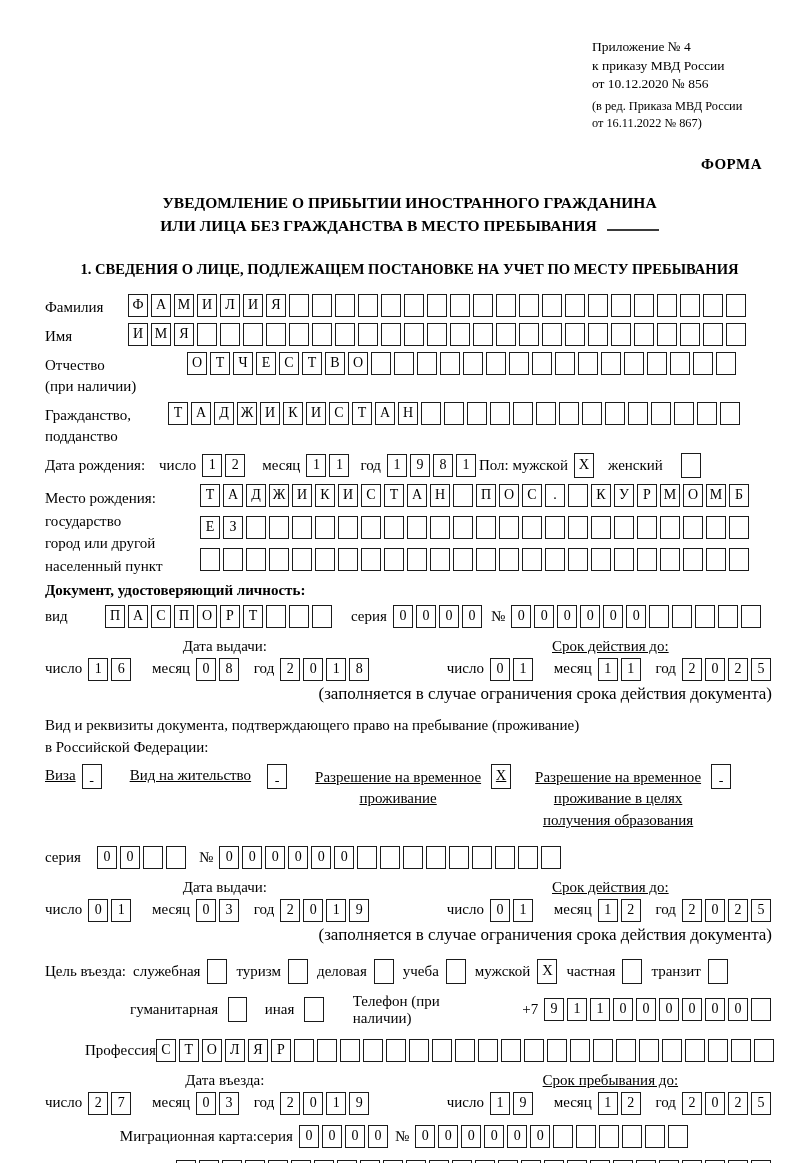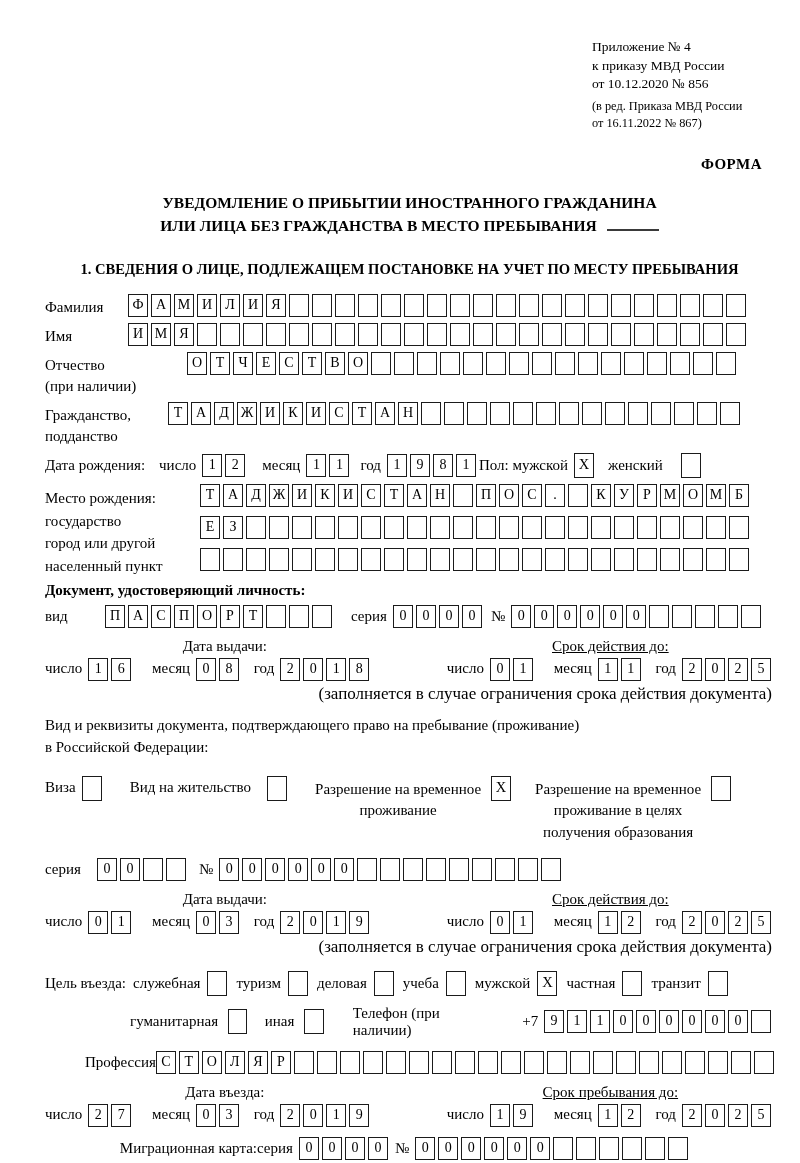--- a/index.html
+++ b/index.html
@@ -41,21 +41,21 @@
   .dhead { text-align:center; margin-bottom:3px; }
   .dcol2 .dhead { text-align:center;text-decoration:underline; }
   .dvals { white-space:nowrap; }
   .dlbl { margin-right:6px; }
   .dsp { display:inline-block; width:14px; }
   .note-right { text-align:right; font-size:17px; margin-top:3px; padding-right:2px; }
 
   .para { line-height:1.75; margin-top:8px; }
 
   
-  .opt-row { display:flex; align-items:flex-start; margin-top:20px; }
+  .opt-row { display:flex; align-items:flex-start; margin-top:8px;text-decoration:underline; }
   .opt { display:flex; align-items:flex-start; }
   .opt .lbl { padding-top:3px; }
   .opt .multiline { text-align:center; line-height:1.45; padding-top:3px; }
   .gap6 { width:6px; flex:0 0 auto; } .gap10 { width:10px; flex:0 0 auto; }
   .gap24 { width:24px; flex:0 0 auto; } .gap28 { width:28px; flex:0 0 auto; } .gap16 { width:16px; flex:0 0 auto; }
 
   .purpose-row { display:flex; align-items:center; margin-top:14px; flex-wrap:nowrap; }
   .purpose-row .lbl { margin-right:7px; }
   .purpose-row .cbx { margin-right:9px; }
   .purpose2 { display:flex; align-items:center; margin-top:9px; margin-left:85px; }

